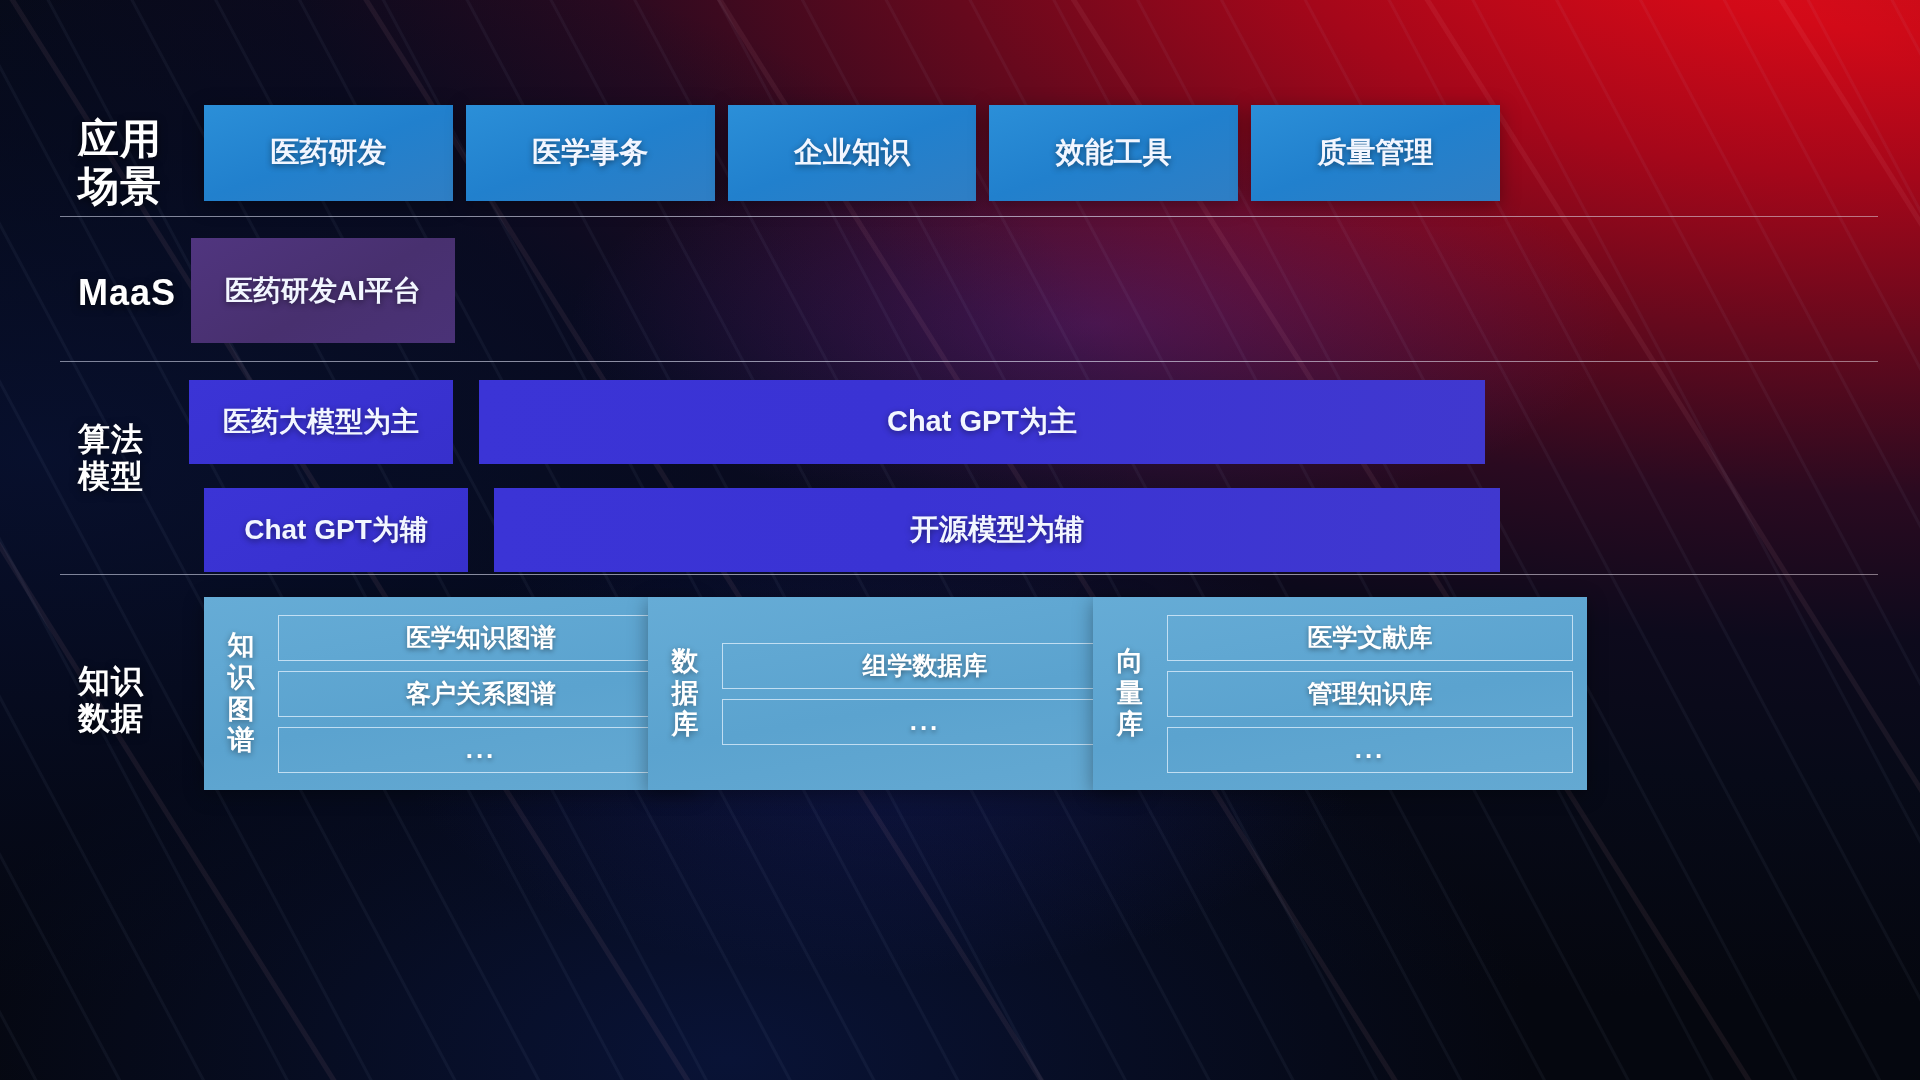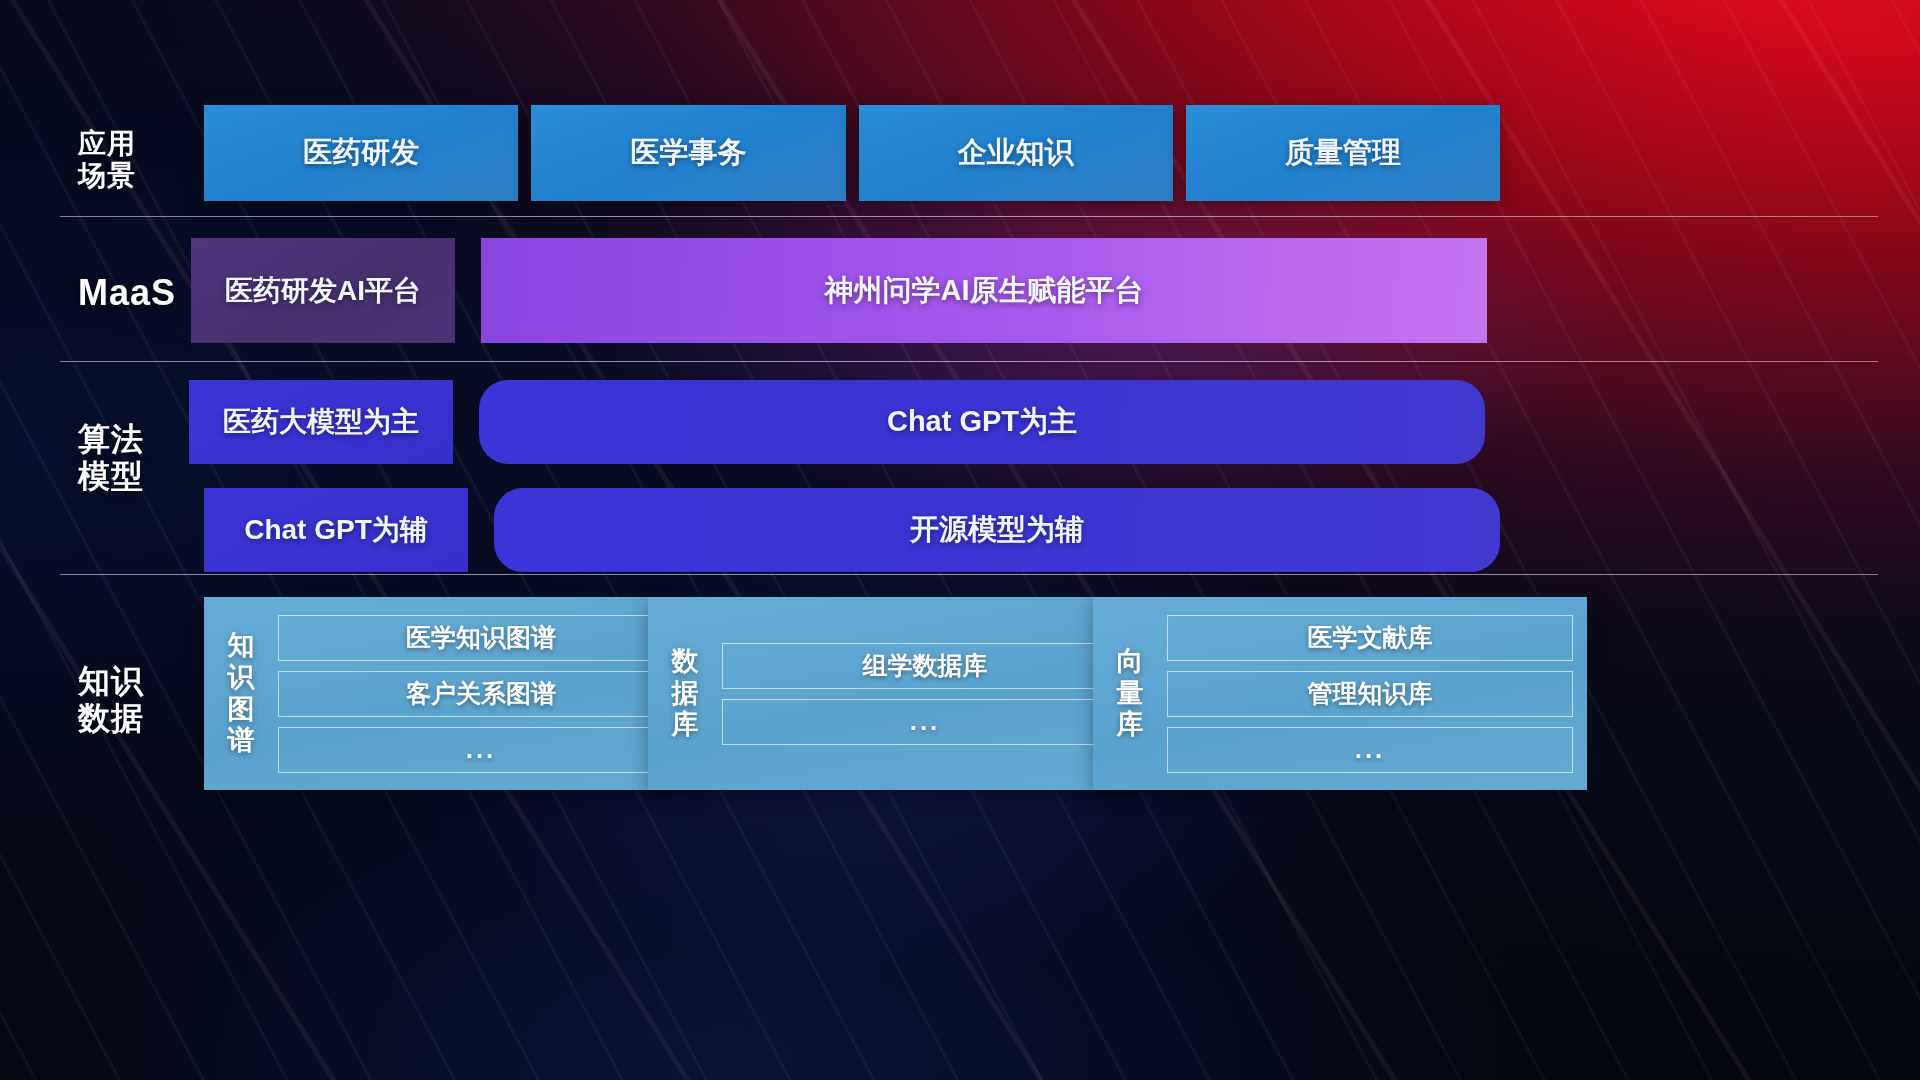--- a/index.html
+++ b/index.html
@@ -72,21 +72,21 @@
   .maas-left{
     background:linear-gradient(150deg,#50357f 0%,#48306f 55%,#4a3277 100%);
     font-size:28px;
   }
   .maas-right{
     background:linear-gradient(92deg,#8a44e0 0%,#9a50e8 28%,#a95bec 58%,#bd6bee 84%,#c273ef 100%);
     font-size:29px;
   }
   
   .algo-left{background:linear-gradient(150deg,#3b34d6 0%,#3730cc 100%);font-size:28px;}
-  .algo-right{background:linear-gradient(95deg,#3b34d6 0%,#3a33d4 40%,#4038cf 100%);font-size:29px;border-radius:29px;}
+  .algo-right{background:linear-gradient(95deg,#3b34d6 0%,#3a33d4 40%,#4038cf 100%);font-size:29px;}
   
   .kgroup{
     position:absolute;display:flex;align-items:stretch;
     background:linear-gradient(170deg,#66acd6 0%,#5ba3cf 55%,#64a9d2 100%);
     box-shadow:0 4px 18px rgba(0,0,0,.35);
     box-sizing:border-box;padding:12px 14px 12px 0;
   }
   .kvlabel{
     width:74px;flex:none;
     display:flex;flex-direction:column;align-items:center;justify-content:center;
@@ -110,40 +110,40 @@
 <div class="bg bg-blue"></div>
 <div class="bg bg-purpleglow"></div>
 <div class="bg">
   <div class="streaks"></div>
   <div class="streaks2"></div>
 </div>
 <div class="bg vignette"></div>
 
 <div class="stage">
 
-  <div class="rowlabel" style="top:128px;font-size:28px;">
+  <div class="rowlabel" style="top:116px;font-size:41px;">
     <div>应用</div>
     <div>场景</div>
   </div>
   <div class="cards t1" style="top:105px;left:204px;width:1296px;height:96px;gap:13px;font-family:Liberation Serif, serif;">
     <div class="card" style="flex:1">医药研发</div>
     <div class="card" style="flex:1">医学事务</div>
     <div class="card" style="flex:1">企业知识</div>
+    <div class="card" style="flex:1">效能工具</div>
     <div class="card" style="flex:1">质量管理</div>
   </div>
 
   <div class="divider" style="top:216px;"></div>
 
   <div class="rowlabel" style="top:272px;font-size:36px;">
     <div>MaaS</div>
   </div>
   <div class="cards" style="top:238px;left:191px;width:1296px;height:105px;">
     <div class="card maas-left" style="width:264px;">医药研发AI平台</div>
     <div style="width:26px;flex:none;"></div>
-    <div class="card maas-right" style="flex:1;">神州问学AI原生赋能平台</div>
   </div>
 
   <div class="divider" style="top:361px;"></div>
 
   <div class="rowlabel" style="top:421px;font-size:32px;">
     <div>算法</div>
     <div>模型</div>
   </div>
   <div class="cards" style="top:380px;left:189px;width:1296px;height:84px;">
     <div class="card algo-left" style="width:264px;">医药大模型为主</div>

